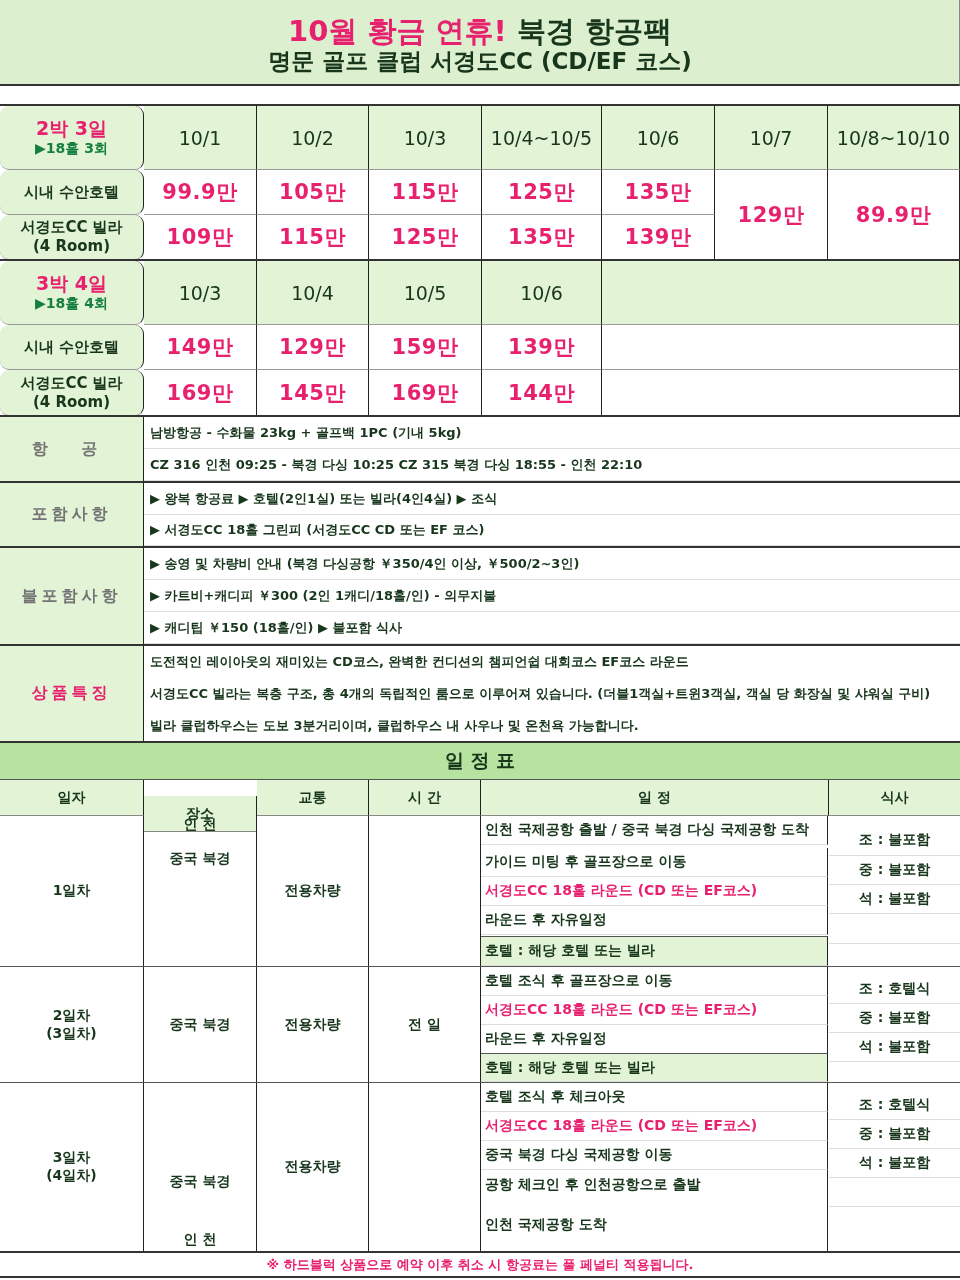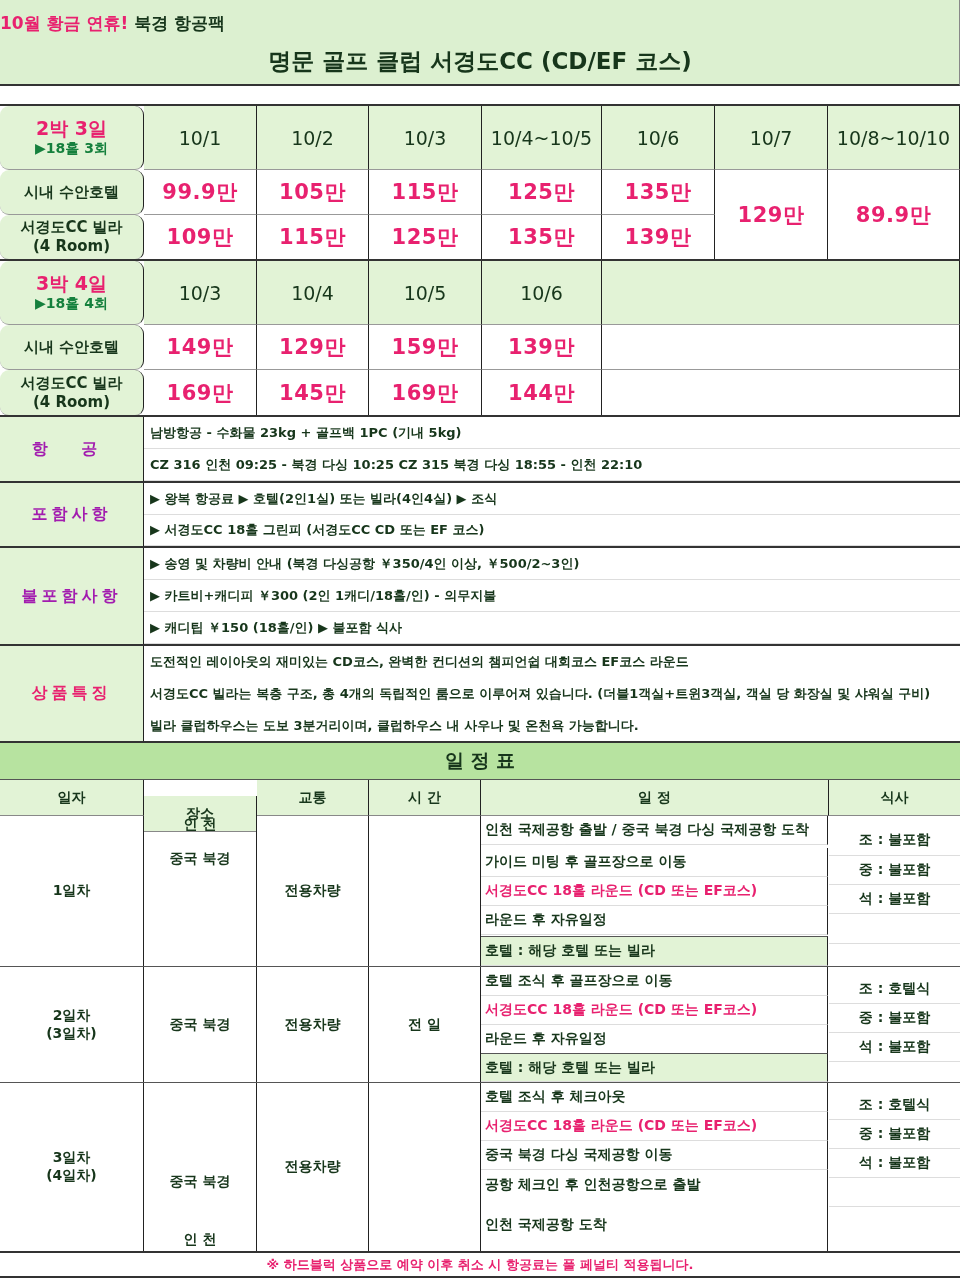--- a/index.html
+++ b/index.html
@@ -7,34 +7,34 @@
   body { font-family: "DejaVu Sans", "Liberation Sans", sans-serif; color: #1e3a1e; position: relative; }
 
   .abs { position: absolute; }
   .lightgreen { background: #e2f3d6; }
   .midgreen { background: #b7e3a0; }
   .pink { color: #e8216f; }
   .dark { color: #17361b; }
 
   
   #title-block { left: 0; top: 0; width: 960px; height: 86px; background: #dcf0d0; border-bottom: 2px solid #333; border-right: 1px solid #888; }
-  #title-line1 { position: absolute; left: 0; width: 960px; top: 12px; text-align: left; font-size: 17px; font-weight: bold; }
+  #title-line1 { position: absolute; left: 0; width: 960px; top: 12px; text-align: center; font-size: 29px; font-weight: bold; }
   #title-line2 { position: absolute; left: 0; width: 960px; top: 46px; text-align: center; font-size: 23px; font-weight: bold; color: #17361b; }
 
   
   .cell { position: absolute; display: flex; align-items: center; justify-content: center; text-align: center; border-right: 1px solid #222; border-bottom: 1px solid #999; }
   .hdr { font-size: 19px; color: #17361b; }
   .price { font-size: 21px; font-weight: bold; color: #e8216f; letter-spacing: 0.5px; }
   .lbl { font-size: 15px; font-weight: bold; color: #17361b; line-height: 19px; flex-direction: column; border-radius: 9px; }
   .lbl-big { font-size: 19px; font-weight: bold; color: #e8216f; line-height: 22px; }
   .lbl-sub { font-size: 14px; font-weight: bold; color: #15803d; }
 
   .thickline { position: absolute; left: 0; width: 960px; height: 2px; background: #333; }
 
-  .info-label { position: absolute; left: 0; width: 144px; display: flex; align-items: center; justify-content: center; font-size: 16px; font-weight: bold; color: #a21caf; background: #e2f3d6; border-right: 1px solid #222; letter-spacing: 4px; }
+  .info-label { position: absolute; left: 0; width: 144px; display: flex; align-items: center; justify-content: center; font-size: 16px; font-weight: bold; color: #737373; background: #e2f3d6; border-right: 1px solid #222; letter-spacing: 4px; }
   .info-line { position: absolute; left: 144px; width: 816px; display: flex; align-items: center; padding-left: 6px; font-size: 13px; font-weight: bold; color: #17361b; border-bottom: 1px solid #ddd; }
 
   .sched-hdr { position: absolute; top: 780px; height: 36px; display: flex; align-items: center; justify-content: center; font-size: 14px; font-weight: bold; color: #17361b; background: #e2f3d6; border-right: 1px solid #222; border-bottom: 1px solid #888; }
   .sched-col { position: absolute; display: flex; align-items: center; justify-content: center; flex-direction: column; text-align: center; font-size: 14px; font-weight: bold; color: #17361b; border-right: 1px solid #222; }
   .act { position: absolute; left: 481px; width: 347px; height: 29px; display: flex; align-items: center; padding-left: 4px; font-size: 14px; font-weight: bold; color: #17361b; border-right: 1px solid #222; border-bottom: 1px solid #ddd; }
   .act.hl { background: #e2f3d6; border-top: 1px solid #555; }
   .act.pk { color: #e8216f; }
   .meal { position: absolute; left: 829px; width: 131px; height: 29px; display: flex; align-items: center; justify-content: center; font-size: 14px; font-weight: bold; color: #17361b; border-bottom: 1px solid #ddd; margin-top: 8px; }
 </style>
 </head>

